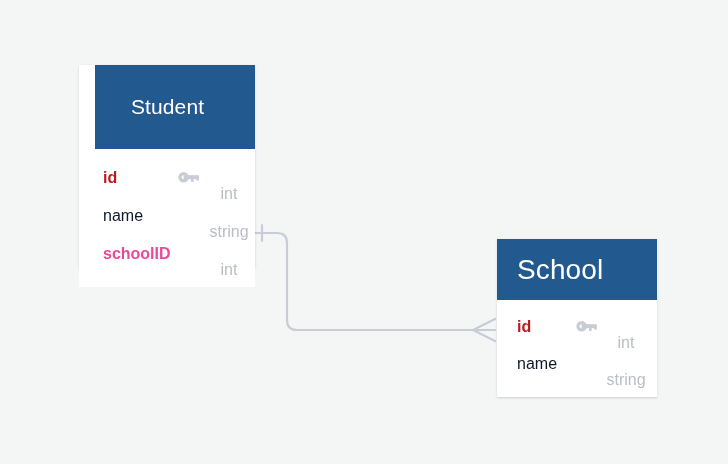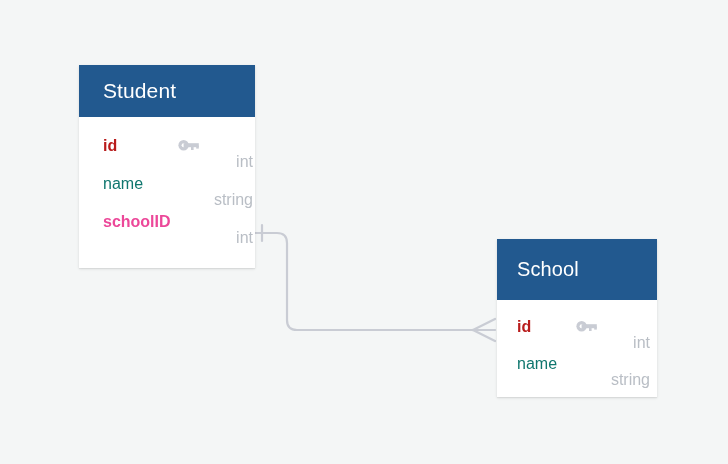--- a/index.html
+++ b/index.html
@@ -42,54 +42,55 @@
     box-sizing: border-box;
     background: #ffffff;
   }
   .field-row {
     display: flex;
     align-items: center;
     box-sizing: border-box;
     white-space: nowrap;
   }
   .field-name {
-    color: #0f766e;
+    color: #0f172a;
     flex: 0 0 auto;
   }
   .field-name.pk {
     color: #b91c1c;
     font-weight: bold;
   }
   .field-name.fk {
     color: #ec4899;
     font-weight: bold;
   }
   .field-key {
     flex: 0 0 auto;
     display: flex;
     align-items: center;
     justify-content: center;
   }
   .field-type {
     color: #b9bec5;
     flex: 0 0 auto;
-    text-align: right;
+    text-align: center;
     margin-top: 32px;
   }
 
   
   #entity-student {
     left: 79px;
     top: 65px;
     width: 176px;
     height: 203px;
   }
   #entity-student .entity-header {
-    height: 52px;
-    padding-left: 24px;
+    height: 84px;
+    padding-left: 36px;
+    margin-left: 16px;
   }
   #entity-student .entity-title {
     font-size: 21px;
     letter-spacing: 0.1px;
   }
   #entity-student .entity-body {
     height: 138px;
     padding-top: 10px;
   }
   #entity-student .field-row {
@@ -106,21 +107,21 @@
     left: 497px;
     top: 239px;
     width: 160px;
     height: 158px;
   }
   #entity-school .entity-header {
     height: 61px;
     padding-left: 20px;
   }
   #entity-school .entity-title {
-    font-size: 20px;
+    font-size: 28px;
     letter-spacing: 0.1px;
   }
   #entity-school .entity-body {
     height: 97px;
     padding-top: 8px;
   }
   #entity-school .field-row {
     height: 37px;
     padding-left: 20px;
     font-size: 16px;

